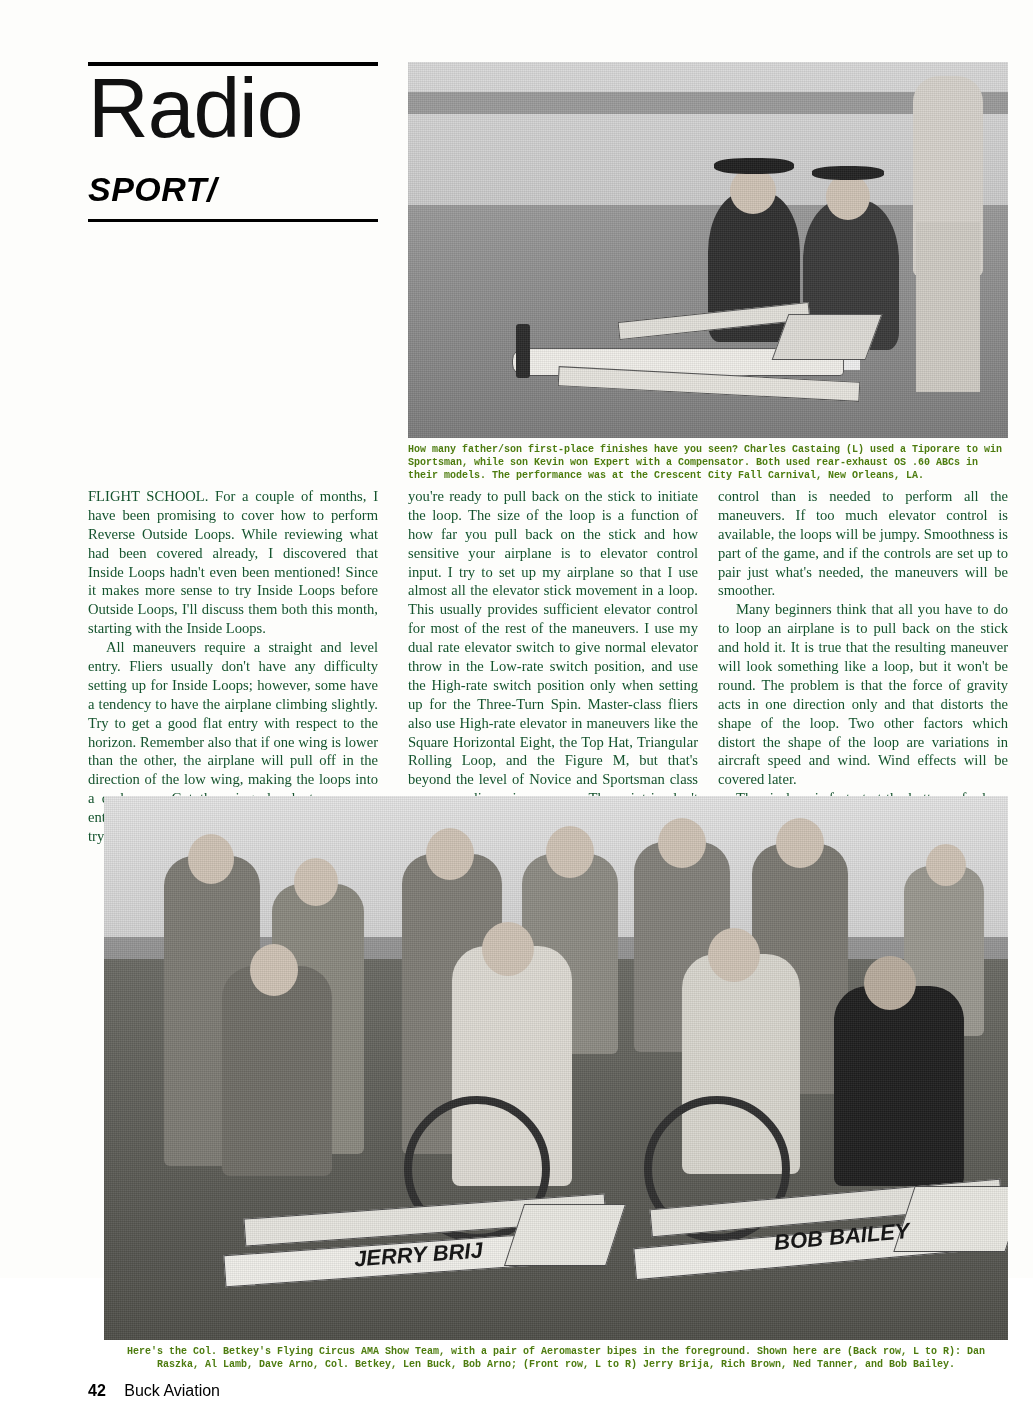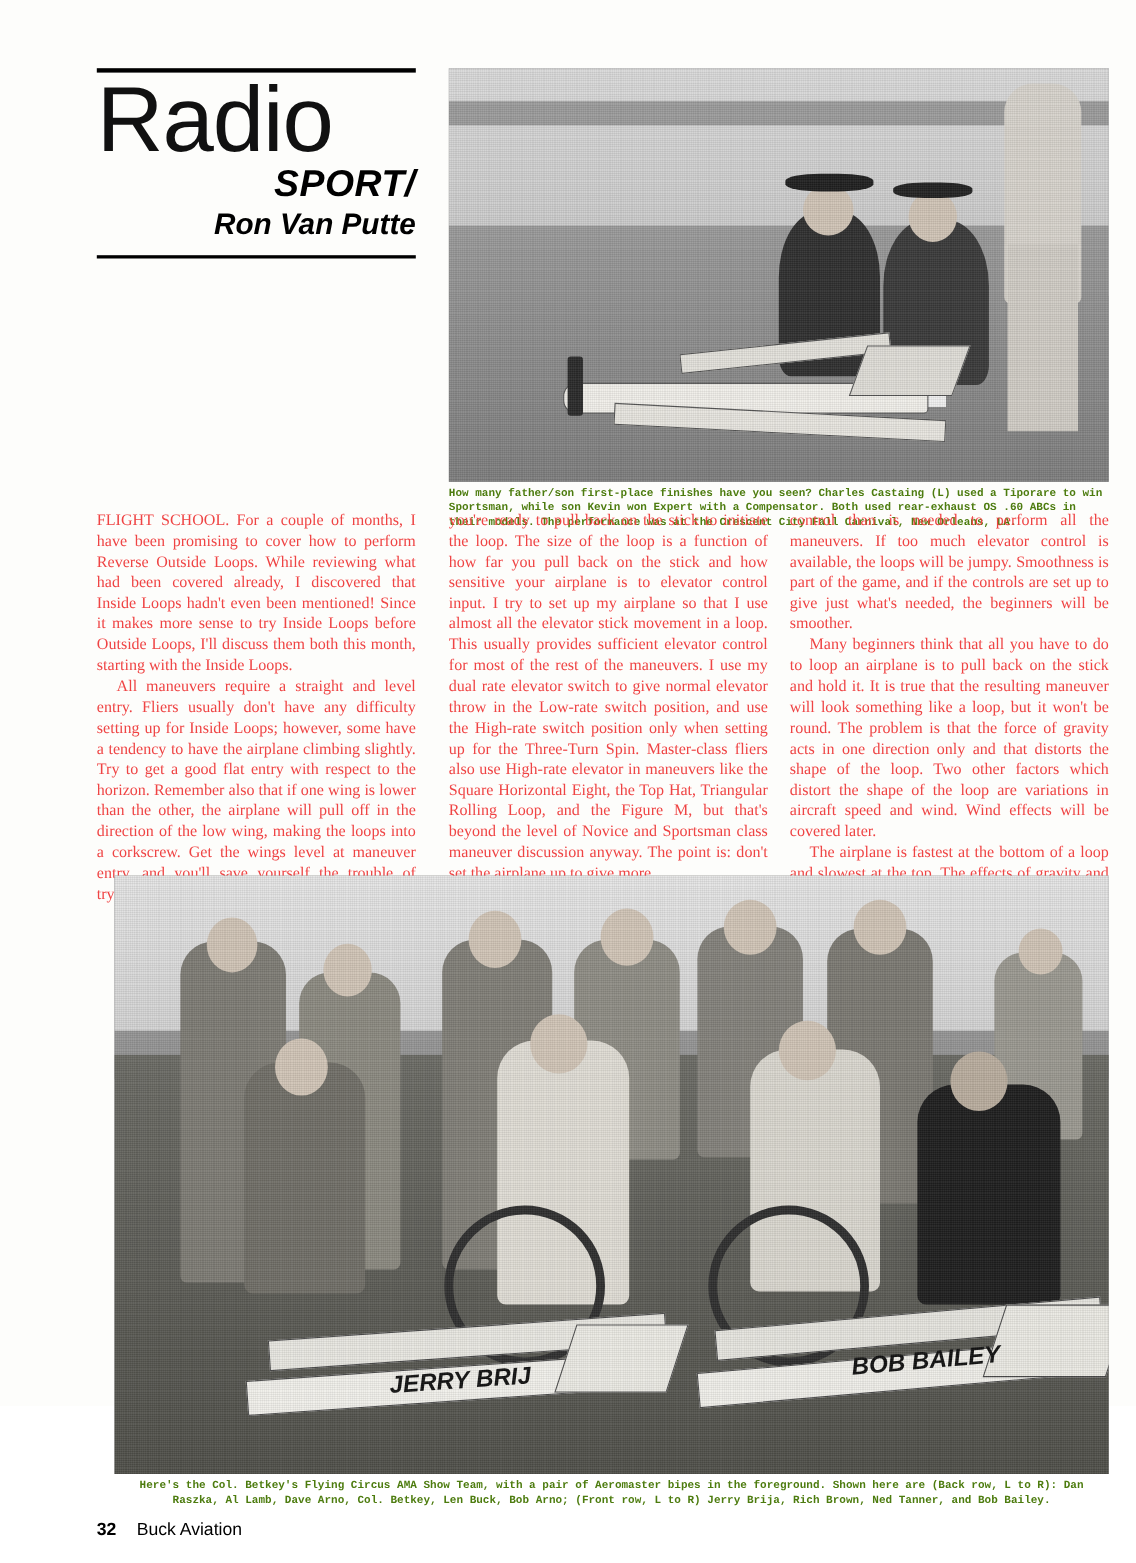--- a/index.html
+++ b/index.html
@@ -45,22 +45,22 @@
   .title-line.second {
     font-size: 80px;
     margin-top: -2px;
   }
   .subtitle {
     font-family: "Liberation Sans", sans-serif;
     font-weight: bold;
     font-style: italic;
     font-size: 34px;
     line-height: 1.06;
-    text-align: right;
-    margin-top: 2px;
+    text-align: left;
+    margin-top: 24px;
     letter-spacing: 0.5px;
   }
   .byline {
     font-family: "Liberation Sans", sans-serif;
     font-weight: bold;
     font-style: italic;
     font-size: 27px;
     text-align: right;
     margin-top: 4px;
   }
@@ -137,26 +137,26 @@
   .cap-bottom {
     left: 104px;
     top: 1346px;
     width: 904px;
     text-align: center;
   }
 
   
   .col {
     position: absolute;
-    top: 464px;
+    top: 487px;
     width: 290px;
     font-size: 14.6px;
     line-height: 1.295;
     text-align: justify;
-    color: #ef4444;
+    color: #14532d;
   }
   .col p { margin: 0; text-indent: 18px; }
   .col p.first { text-indent: 0; }
   .col1 { left: 88px; }
   .col2 { left: 408px; }
   .col3 { left: 718px; }
 
   
   .footer {
     position: absolute;
@@ -170,21 +170,20 @@
 </style>
 </head>
 <body>
 
 <div class="page">
 
   <div class="masthead">
     <div class="rule-top"></div>
     <div class="title-line">Radio</div>
     <div class="subtitle">SPORT/</div>
-    <div class="byline">Ron Van Putte</div>
     <div class="rule-bottom"></div>
   </div>
 
   <div class="photo photo-top">
     <div class="ph-sky"></div>
     <div class="ph-tarmac"></div>
 
     <div style="position:absolute;left:0;top:30px;width:600px;height:22px;background:#6b6b6b;opacity:.55;"></div>
 
     <div class="fig" style="left:505px;top:14px;width:70px;height:200px;background:#d6d2cb;border-radius:26px 26px 6px 6px;"></div>
@@ -214,21 +213,21 @@
     <p class="first">FLIGHT SCHOOL. For a couple of months, I have been promising to cover how to perform Reverse Outside Loops. While reviewing what had been covered already, I discovered that Inside Loops hadn't even been mentioned! Since it makes more sense to try Inside Loops before Outside Loops, I'll discuss them both this month, starting with the Inside Loops.</p>
     <p>All maneuvers require a straight and level entry. Fliers usually don't have any difficulty setting up for Inside Loops; however, some have a tendency to have the airplane climbing slightly. Try to get a good flat entry with respect to the horizon. Remember also that if one wing is lower than the other, the airplane will pull off in the direction of the low wing, making the loops into a corkscrew. Get the wings level at maneuver entry, and you'll save yourself the trouble of trying to correct a corkscrewing airplane.</p>
     <p>Assuming that the entry is set up properly,</p>
   </div>
 
   <div class="col col2">
     <p class="first">you're ready to pull back on the stick to initiate the loop. The size of the loop is a function of how far you pull back on the stick and how sensitive your airplane is to elevator control input. I try to set up my airplane so that I use almost all the elevator stick movement in a loop. This usually provides sufficient elevator control for most of the rest of the maneuvers. I use my dual rate elevator switch to give normal elevator throw in the Low-rate switch position, and use the High-rate switch position only when setting up for the Three-Turn Spin. Master-class fliers also use High-rate elevator in maneuvers like the Square Horizontal Eight, the Top Hat, Triangular Rolling Loop, and the Figure M, but that's beyond the level of Novice and Sportsman class maneuver discussion anyway. The point is: don't set the airplane up to give more</p>
   </div>
 
   <div class="col col3">
-    <p class="first">control than is needed to perform all the maneuvers. If too much elevator control is available, the loops will be jumpy. Smoothness is part of the game, and if the controls are set up to give just what's needed, the beginners will be smoother.</p>
+    <p class="first">control than is needed to perform all the maneuvers. If too much elevator control is available, the loops will be jumpy. Smoothness is part of the game, and if the controls are set up to pair just what's needed, the maneuvers will be smoother.</p>
     <p>Many beginners think that all you have to do to loop an airplane is to pull back on the stick and hold it. It is true that the resulting maneuver will look something like a loop, but it won't be round. The problem is that the force of gravity acts in one direction only and that distorts the shape of the loop. Two other factors which distort the shape of the loop are variations in aircraft speed and wind. Wind effects will be covered later.</p>
     <p>The airplane is fastest at the bottom of a loop and slowest at the top. The effects of gravity and airplane speed variation (caused by gravity) cause</p>
   </div>
 
   <div class="photo photo-bottom">
     <div class="ph-sky" style="height:30%;background:linear-gradient(#e4e4e4,#cfcfcf);"></div>
     <div style="position:absolute;left:0;top:26%;width:100%;height:8%;background:#6d6d6d;opacity:.6;"></div>
     <div class="ph-ground" style="height:70%;background:linear-gradient(#6a6a64,#4f4f49);"></div>
 
     <div class="fig" style="left:60px;top:60px;width:96px;height:310px;background:#7d7b74;border-radius:30px 30px 6px 6px;"></div>
@@ -279,17 +278,17 @@
       <div style="position:absolute;left:280px;top:10px;width:110px;height:64px;background:#e9e8e2;border:1px solid #4a4a4a;transform:skewX(-18deg);"></div>
       <div style="position:absolute;left:150px;top:48px;color:#111;font-family:'Liberation Sans',sans-serif;font-weight:bold;font-style:italic;font-size:22px;transform:rotate(-5deg);">BOB BAILEY</div>
     </div>
 
     <div class="ph-noise"></div>
   </div>
 
   <div class="photo-caption cap-bottom">Here's the Col. Betkey's Flying Circus AMA Show Team, with a pair of Aeromaster bipes in the foreground. Shown here are (Back row, L to R): Dan Raszka, Al Lamb, Dave Arno, Col. Betkey, Len Buck, Bob Arno; (Front row, L to R) Jerry Brija, Rich Brown, Ned Tanner, and Bob Bailey.</div>
 
   <div class="footer">
-    <span class="pagenum">32</span>
+    <span class="pagenum">42</span>
     <span class="mag">Buck Aviation</span>
   </div>
 
 </div>
 
 </body></html>

